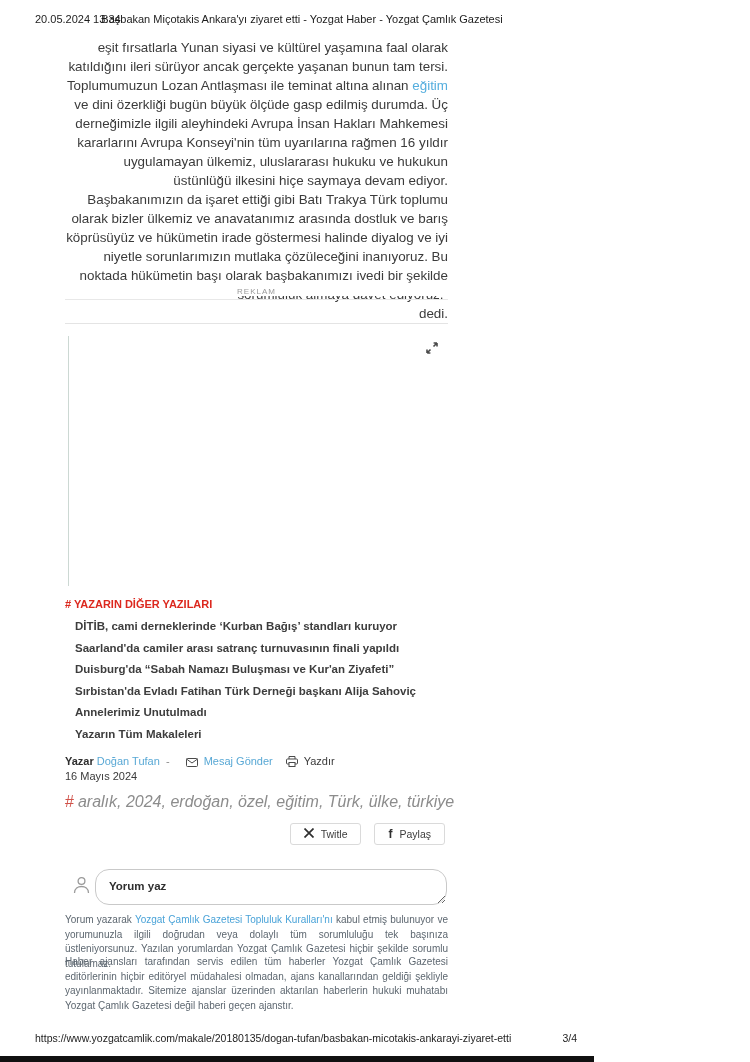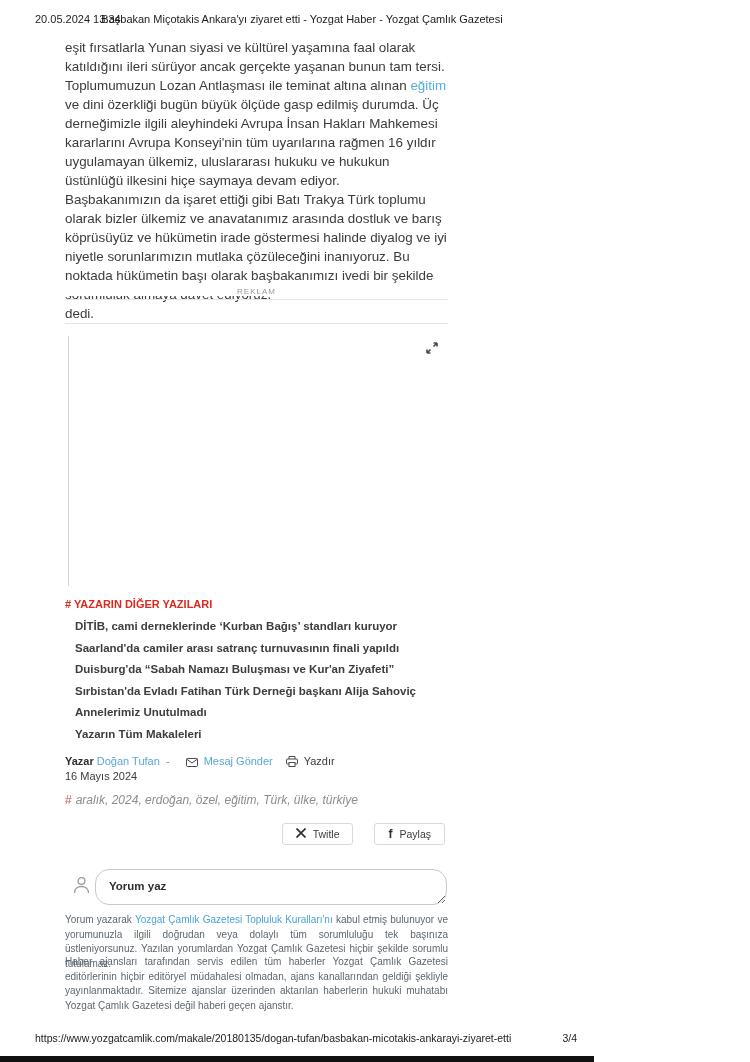--- a/index.html
+++ b/index.html
@@ -5,21 +5,21 @@
   html,body{margin:0;padding:0;background:#fff;}
   .page{position:relative;width:594px;height:1062px;background:#ffffff;
         font-family:"Liberation Sans",sans-serif;overflow:hidden;color:#3c3c3c;}
 
   
   .ph-date{position:absolute;left:35px;top:13px;font-size:11px;color:#1c1c1c;}
   .ph-title{position:absolute;left:0;top:13px;width:604px;text-align:center;font-size:11px;color:#1c1c1c;}
 
   
   .article{position:absolute;left:65px;top:38px;width:383px;font-size:13.4px;line-height:19px;color:#3b3b3b;}
-  .article p{margin:0;}
+  .article p{margin:0;text-align:right;}
   .inline-link{color:#55aede;cursor:pointer;}
 
   
   .reklam-label{position:absolute;left:65px;top:287px;width:383px;text-align:center;
                 font-size:8px;letter-spacing:1px;color:#9a9a9a;background:#fff;}
   .hr1{position:absolute;left:65px;top:299px;width:383px;height:1px;background:#e8e8e8;}
   .hr2{position:absolute;left:65px;top:323px;width:383px;height:1px;background:#e4e4e4;}
   .ad-frame-border{position:absolute;left:68px;top:336px;width:1px;height:250px;background:#ccd8d3;}
   .expand-btn{position:absolute;left:424px;top:340px;width:16px;height:16px;cursor:pointer;}
 
@@ -31,25 +31,25 @@
   
   .author-row{position:absolute;left:65px;top:755px;font-size:11px;color:#3a3a3a;}
   .author-row .bold{font-weight:bold;color:#2e2e2e;}
   .author-link{color:#58a8d5;cursor:pointer;}
   .dash{color:#8a8a8a;padding:0 3px;}
   .mini-ic{display:inline-block;vertical-align:-2px;margin:0 3px 0 10px;}
   .print-link{color:#3a3a3a;cursor:pointer;margin-top:8px;}
   .author-date{position:absolute;left:65px;top:770px;font-size:11px;color:#3a3a3a;}
 
   
-  .tags{position:absolute;left:65px;top:793px;font-size:12px;font-style:italic;color:#8c8c8c;}
+  .tags{position:absolute;left:65px;top:793px;font-size:16px;font-style:italic;color:#8c8c8c;}
   .tags .hash{color:#d0524a;font-style:normal;margin-right:4px;}
 
   
-  .share-row{position:absolute;left:65px;top:823px;width:380px;display:flex;justify-content:flex-end;gap:21px;}
+  .share-row{position:absolute;left:65px;top:823px;width:380px;display:flex;justify-content:flex-end;gap:13px;}
   .share-btn{display:inline-flex;align-items:center;gap:7px;border:1px solid #dadada;border-radius:3px;
              background:#fff;padding:0 13px;height:22px;font-size:10.5px;color:#3c3c3c;
              font-family:"Liberation Sans",sans-serif;cursor:pointer;}
   .fb-glyph{font-weight:bold;font-size:12px;color:#2f2f2f;}
 
   
   .person-ic{position:absolute;left:73px;top:876px;}
   .comment-box{position:absolute;left:95px;top:869px;width:352px;height:36px;border:1px solid #c9c9c9;
                border-radius:14px;padding:10px 12px 0 13px;font-family:"Liberation Sans",sans-serif;
                font-size:11.5px;font-weight:bold;color:#2f2f2f;resize:both;box-sizing:border-box;}

